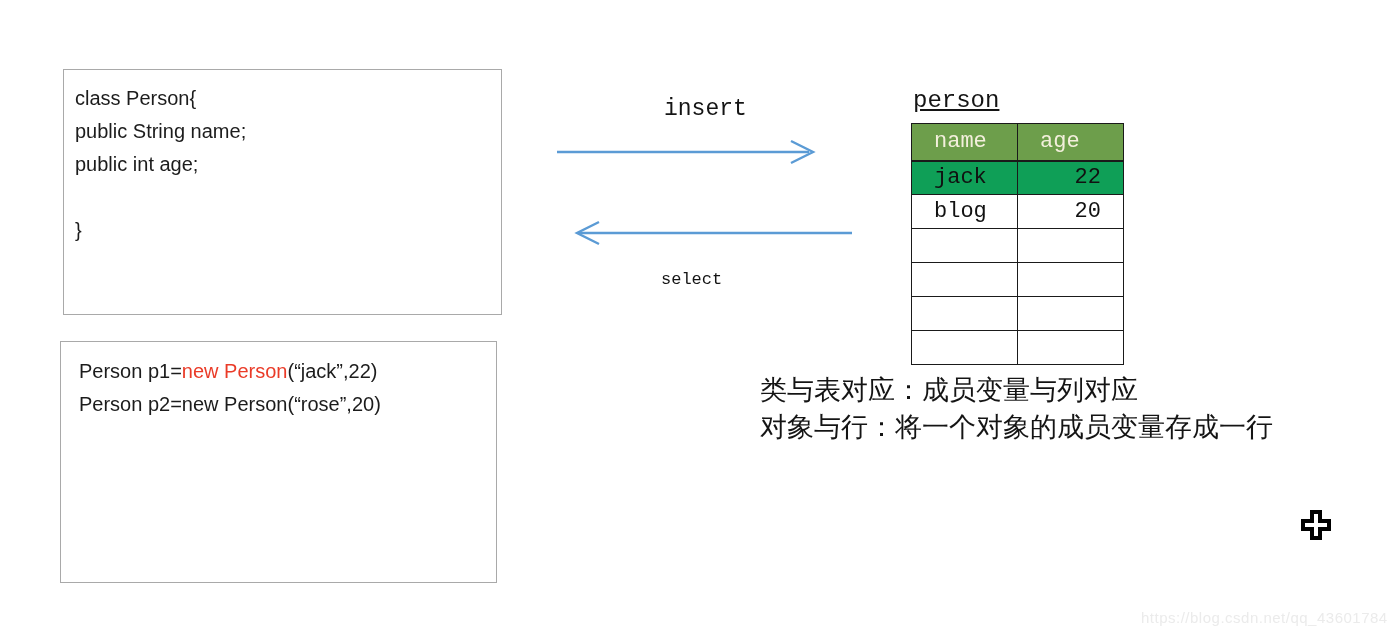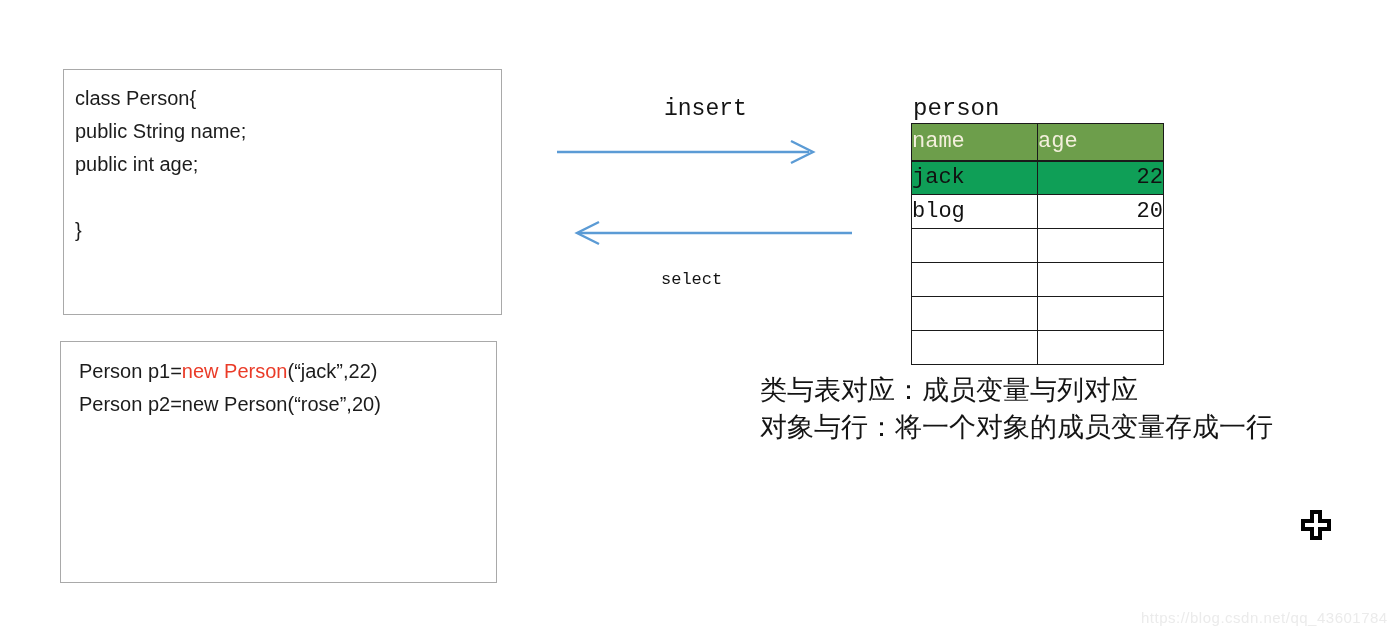--- a/index.html
+++ b/index.html
@@ -32,43 +32,43 @@
 
   
   .mono-label {
     position: absolute;
     font-family: "Liberation Mono", monospace;
     color: #141414;
     white-space: nowrap;
   }
   #insert-label { left: 664px; top: 96px; font-size: 23px; }
   #select-label { left: 661px; top: 270px; font-size: 17px; }
-  #person-caption { left: 913px; top: 95px; font-size: 24px; }
+  #person-caption { left: 913px; top: 87px; font-size: 24px; text-decoration: underline; }
 
   
   .arrow-svg { position: absolute; }
   #arrow-insert { left: 555px; top: 138px; }
   #arrow-select { left: 565px; top: 220px; }
 
   
   .db-table {
     position: absolute;
     left: 911px;
     top: 123px;
     border-collapse: collapse;
     font-family: "Liberation Mono", monospace;
     font-size: 22px;
     color: #111111;
   }
   .db-table td {
     border: 1px solid #1a1a1a;
-    width: 126px;
+    width: 106px;
     height: 34px;
     box-sizing: border-box;
-    padding: 0 0;
+    padding: 0 22px;
     vertical-align: middle;
   }
   .db-table tr.header-row td {
     height: 37px;
     background: #6d9e4b;
     color: #f3efdc;
     border-bottom: 2px solid #1a1a1a;
   }
   .db-table tr.row-highlight td { background: #0f9f57; }
   .db-table td.age-cell { text-align: right; }

